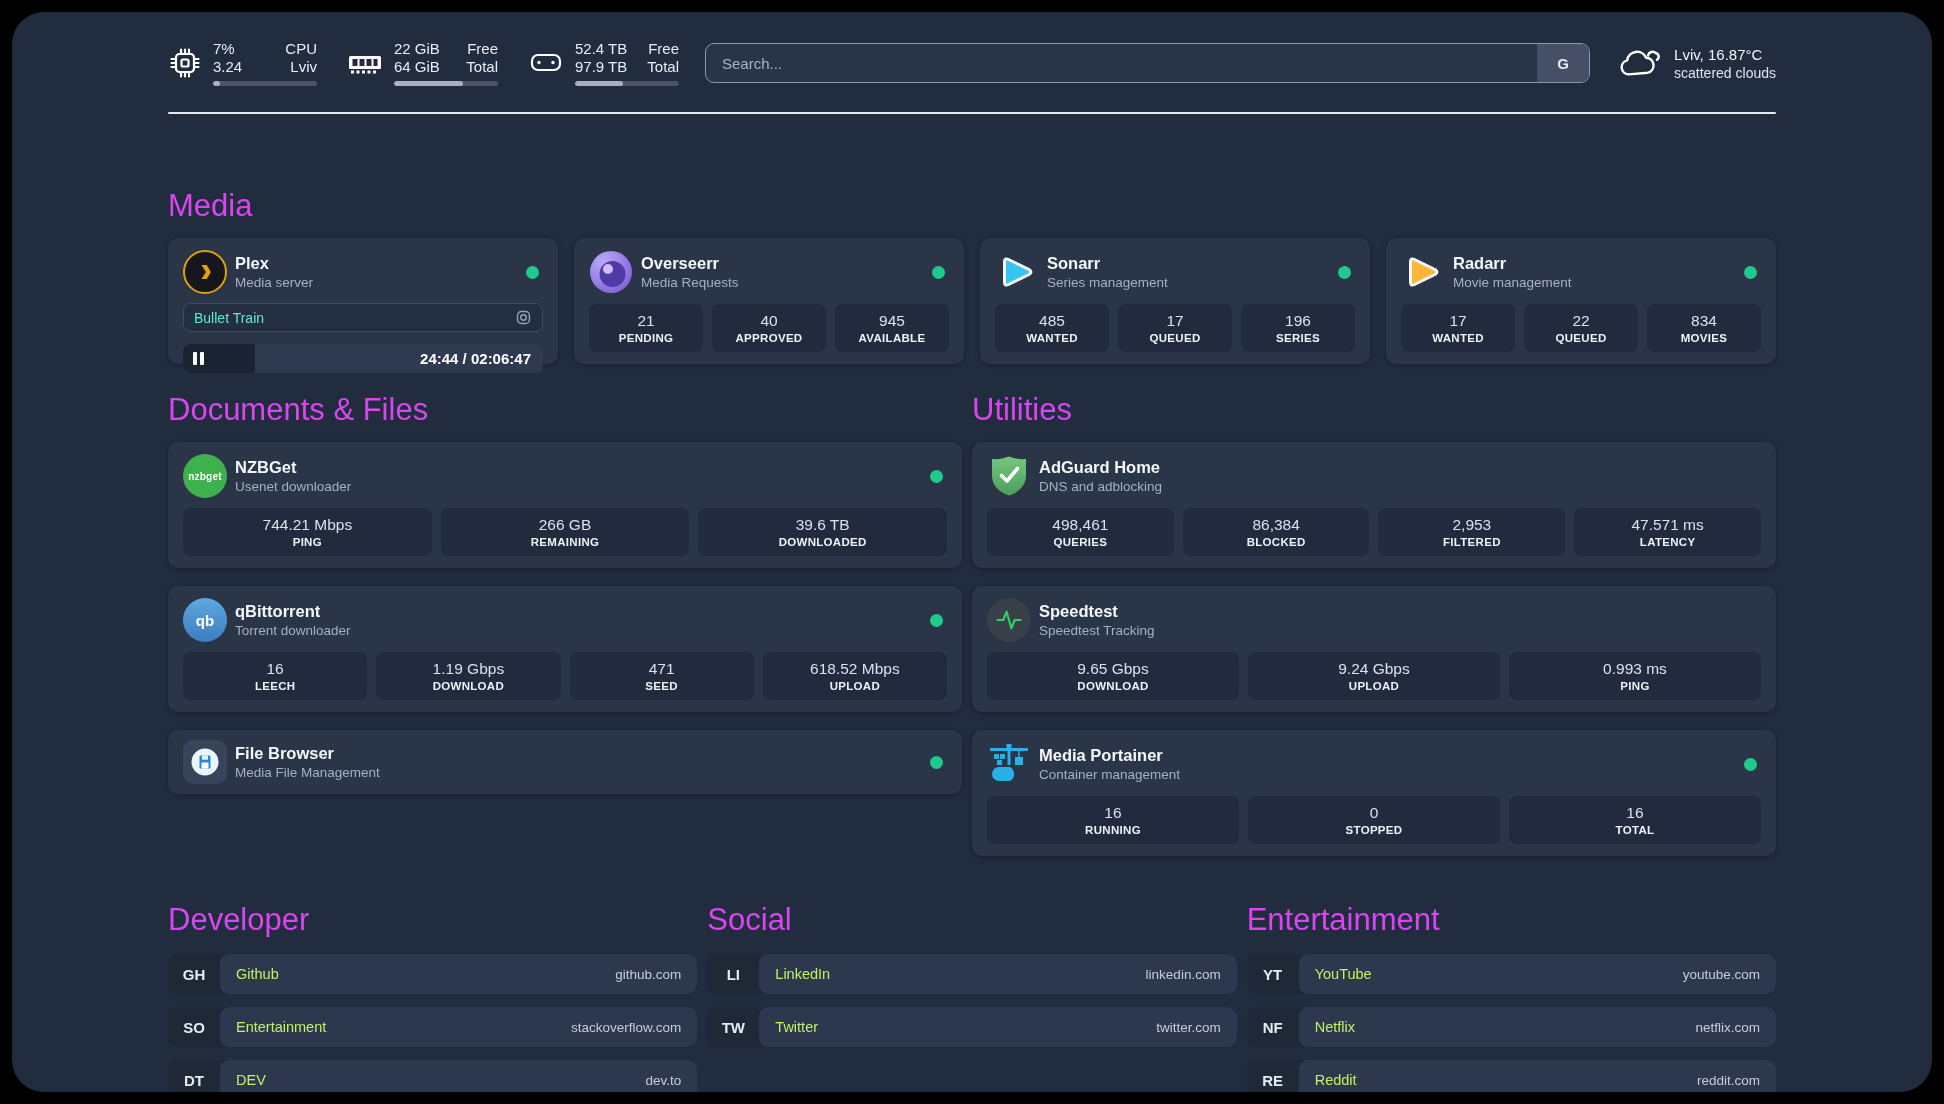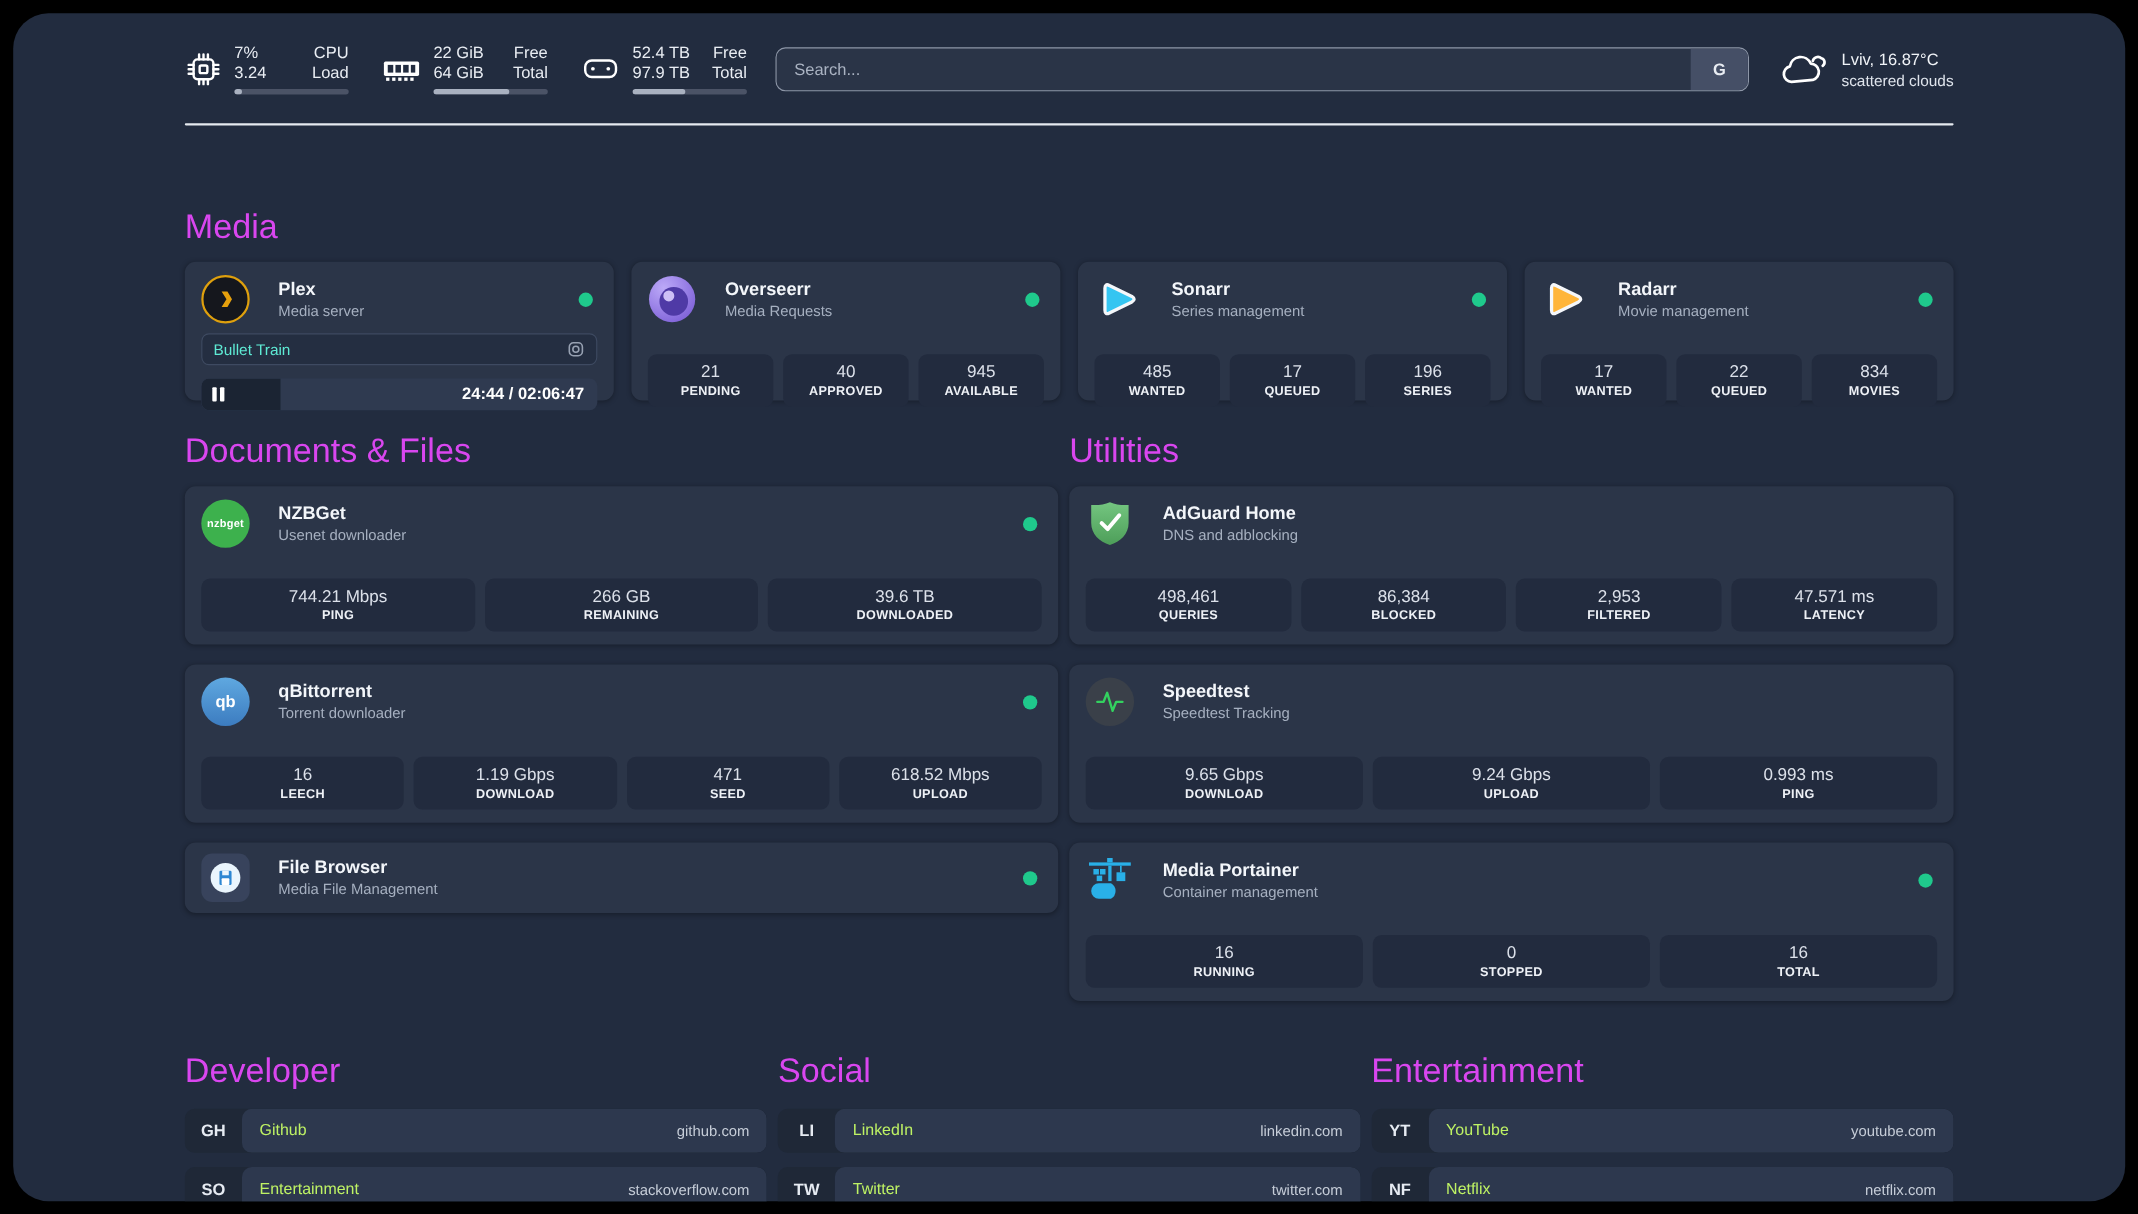--- a/index.html
+++ b/index.html
@@ -25,27 +25,27 @@
   .weather .wt1 { font-size:15px; color:#f0f3f7; line-height:19px; }
   .weather .wt2 { font-size:14px; color:#dfe4ec; line-height:18px; }
   .divider { height:2px; background:#e6eaf0; border-radius:1px; margin-top:26px; }
   
   h2.sec { font-size:31px; font-weight:400; color:#d946ef; }
   .sec-media { margin-top:74px; margin-bottom:14px; }
   
   .media-row { display:grid; grid-template-columns:repeat(4,1fr); gap:16px; }
   .media-row .card { height:126px; }
   .card { background:#2b3548; border-radius:10px; padding:12px 15px; box-shadow:0 1px 5px rgba(0,0,0,.3); cursor:pointer; }
-  .card-head { display:flex; align-items:center; gap:26px; }
+  .card-head { display:flex; align-items:center; gap:8px; }
   .appicon { width:44px; height:44px; flex:0 0 44px; display:flex; align-items:center; justify-content:center; border-radius:50%; }
   .titles { display:flex; flex-direction:column; gap:1px; }
   .t { font-size:16.5px; font-weight:600; color:#f3f6fa; line-height:20px; }
   .s { font-size:13.5px; color:#a6b0c0; line-height:17px; }
   .dot { width:13px; height:13px; border-radius:50%; background:#1fc98c; margin-left:auto; margin-right:4px; }
-  .stats-row { display:grid; grid-auto-flow:column; grid-auto-columns:1fr; gap:9px; margin-top:28px; }
+  .stats-row { display:grid; grid-auto-flow:column; grid-auto-columns:1fr; gap:9px; margin-top:10px; }
   .statbox { background:#222b3e; border-radius:8px; height:48px; display:flex; flex-direction:column; align-items:center; justify-content:center; gap:2px; }
   .statbox .v { font-size:15.5px; color:#dce1ea; }
   .statbox .l { font-size:11.5px; font-weight:700; color:#eef1f6; letter-spacing:.3px; }
   
   .np-title { margin-top:9px; height:29px; background:#242e41; border:1px solid #3e4a61; border-radius:7px; display:flex; align-items:center; justify-content:space-between; padding:0 10px; font-size:14px; color:#5eead4; }
   .np-bar { margin-top:12px; height:29px; background:#2f3a50; border-radius:7px; position:relative; display:flex; align-items:center; overflow:hidden;padding-left:20px; }
   .np-played { position:absolute; left:0; top:0; bottom:0; background:#1b2433; border-radius:7px 0 0 7px; display:flex; align-items:center; padding-left:10px; }
   .pause { display:flex; gap:3.5px; }
   .pause i { width:3.5px; height:13px; background:#fff; border-radius:1px; display:block; }
   .np-time { margin-left:auto; padding-right:12px; font-size:15px; font-weight:600; color:#fff; position:relative; z-index:1; }
@@ -86,21 +86,21 @@
           <path d="M13 8V3.5 M17 8V3.5 M21 8V3.5 M13 26v4.5 M17 26v4.5 M21 26v4.5 M8 13H3.5 M8 17H3.5 M8 21H3.5 M26 13h4.5 M26 17h4.5 M26 21h4.5"></path>
         </svg>
         <div class="stat-body">
           <div class="stat-rows">
             <div class="vals">
               <div>7%</div>
               <div>3.24</div>
             </div>
             <div class="labs">
               <div>CPU</div>
-              <div>Load</div>
+              <div>Lviv</div>
             </div>
           </div>
           <div class="bar">
               <div class="fill" style="width: 7%;"></div>
             </div>
         </div>
       </div>
 
       <div class="stat">
         <svg width="36" height="32" viewBox="0 0 36 32">

